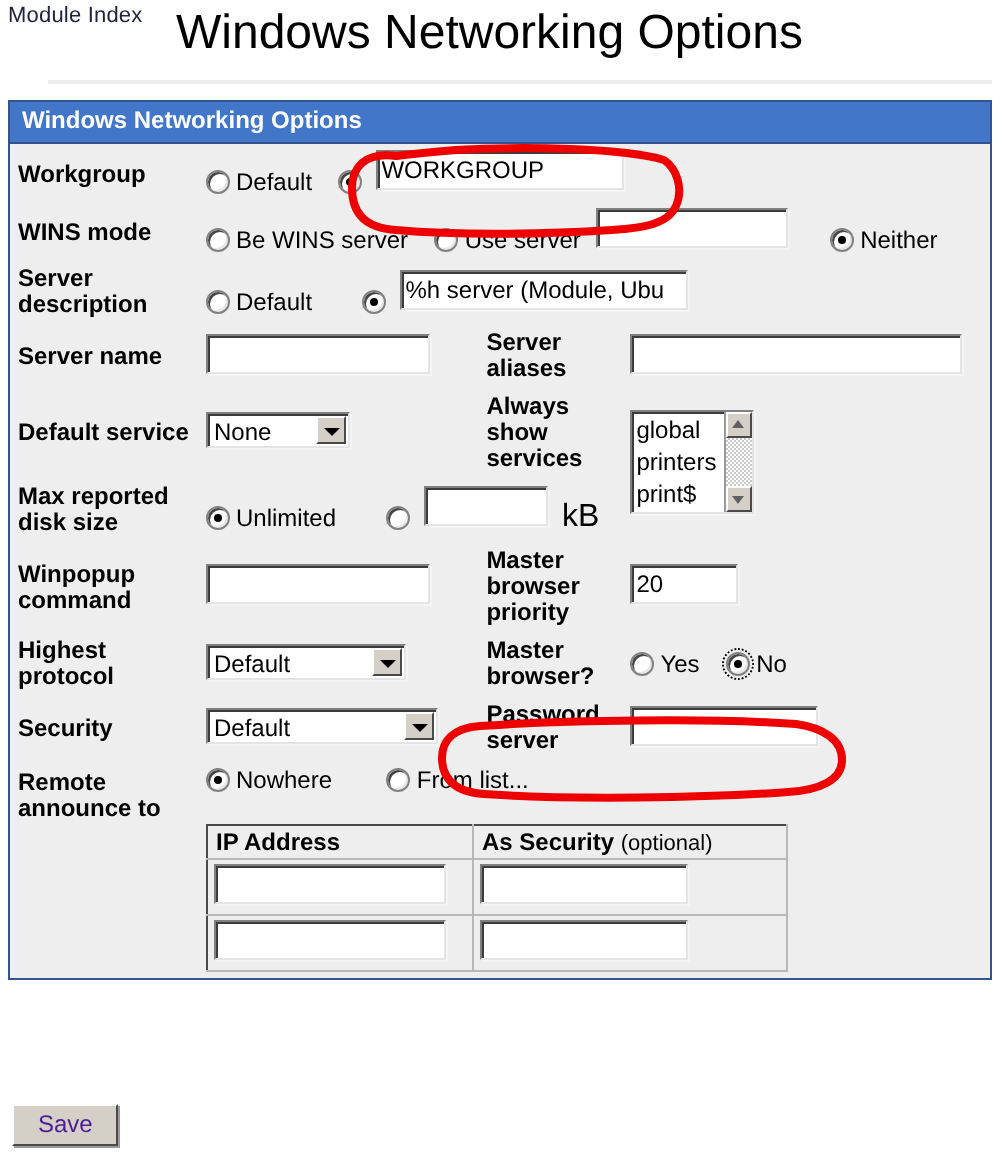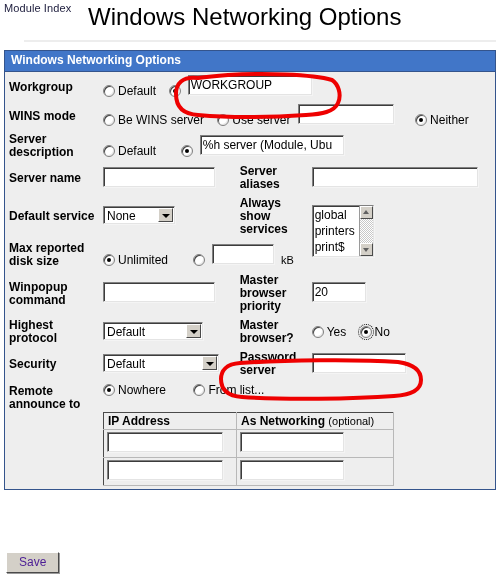--- a/index.html
+++ b/index.html
@@ -368,21 +368,21 @@
         <tr>
           <td class="lbl" style="line-height:13px;">Max reported disk size</td>
           <td class="fld" colspan="2">
             <span class="rwrap">
               <span class="radio on"></span><span class="rlabel">Unlimited</span>
             </span>
             <span class="rwrap" style="margin-left:12px;">
               <span class="radio"></span>
             </span>
             <span class="txt" style="width:56px;"></span>
-            <span style="font-size:11px;margin-left:4px;">kB</span>
+            <span style="font-size:16px;margin-left:4px;">kB</span>
           </td>
         </tr>
 
         <tr>
           <td class="lbl" style="line-height:13px;">Winpopup command</td>
           <td class="fld">
             <span class="txt" style="width:106px;"></span>
           </td>
           <td class="lbl" style="width:64px;line-height:13px;">Master browser priority</td>
           <td class="fld">
@@ -431,21 +431,21 @@
                 <span class="radio on"></span><span class="rlabel">Nowhere</span>
               </span>
               <span class="rwrap" style="margin-left:14px;">
                 <span class="radio"></span><span class="rlabel">From list...</span>
               </span>
             </div>
             <table class="inner">
               <tbody>
                     <tr>
                 <td class="hd" style="width:124px;">IP Address</td>
-                <td class="hd" style="width:148px;"><span>As Networking</span>
+                <td class="hd" style="width:148px;"><span>As Security</span>
                   <span class="optional">(optional)</span></td>
               </tr>
               <tr>
                 <td>
                   <span class="txt" style="width:110px;"></span>
                 </td>
                 <td>
                   <span class="txt" style="width:98px;"></span>
                 </td>
               </tr>

